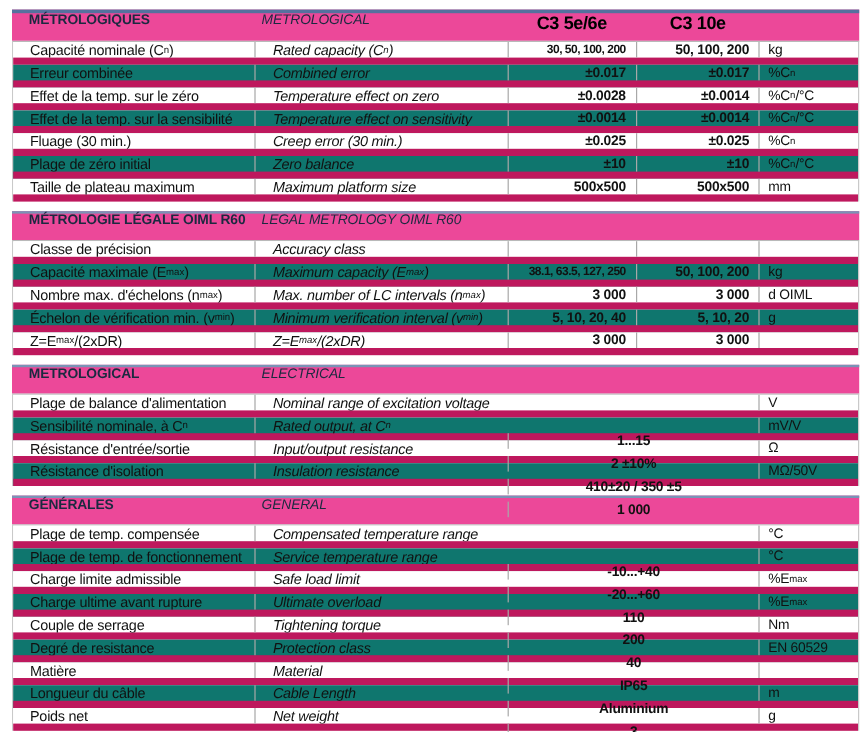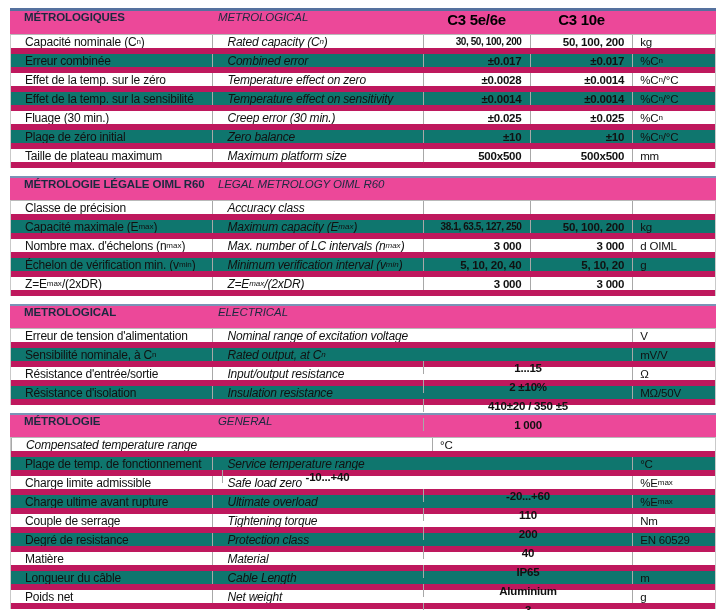--- a/index.html
+++ b/index.html
@@ -160,21 +160,21 @@
 
   <div class="section">
     <div class="band">
       <div class="band-fr">METROLOGICAL</div>
       <div class="band-en">ELECTRICAL</div>
       <div class="band-m1"></div>
       <div class="band-m2"></div>
     </div>
     <div class="rows">
   <div class="row">
-    <div class="cell c-fr">Erreur de tension d'alimentation</div>
+    <div class="cell c-fr">Plage de balance d'alimentation</div>
     <div class="cell c-en">Nominal range of excitation voltage</div>
     <div class="cell c-vm">1...15</div>
     <div class="cell c-unit">V</div>
   </div>
 
   <div class="row alt">
     <div class="cell c-fr">Sensibilité nominale, à C<sub>n</sub></div>
     <div class="cell c-en">Rated output, at C<sub>n</sub></div>
     <div class="cell c-vm">2 ±10%</div>
     <div class="cell c-unit">mV/V</div>
@@ -191,42 +191,43 @@
     <div class="cell c-fr">Résistance d'isolation</div>
     <div class="cell c-en">Insulation resistance</div>
     <div class="cell c-vm">1 000</div>
     <div class="cell c-unit">MΩ/50V</div>
   </div>
 </div>
   </div>
 
   <div class="section">
     <div class="band">
-      <div class="band-fr">MÉTROLOGIE</div>
+      <div class="band-fr">GÉNÉRALES</div>
       <div class="band-en">GENERAL</div>
       <div class="band-m1"></div>
       <div class="band-m2"></div>
     </div>
     <div class="rows">
   <div class="row">
+    <div class="cell c-fr">Plage de temp. compensée</div>
     <div class="cell c-en">Compensated temperature range</div>
     <div class="cell c-vm">-10...+40</div>
     <div class="cell c-unit">°C</div>
   </div>
 
   <div class="row alt">
     <div class="cell c-fr">Plage de temp. de fonctionnement</div>
     <div class="cell c-en">Service temperature range</div>
     <div class="cell c-vm">-20...+60</div>
     <div class="cell c-unit">°C</div>
   </div>
 
   <div class="row">
     <div class="cell c-fr">Charge limite admissible</div>
-    <div class="cell c-en">Safe load zero</div>
+    <div class="cell c-en">Safe load limit</div>
     <div class="cell c-vm">110</div>
     <div class="cell c-unit">%E<sub>max</sub></div>
   </div>
 
   <div class="row alt">
     <div class="cell c-fr">Charge ultime avant rupture</div>
     <div class="cell c-en">Ultimate overload</div>
     <div class="cell c-vm">200</div>
     <div class="cell c-unit">%E<sub>max</sub></div>
   </div>

